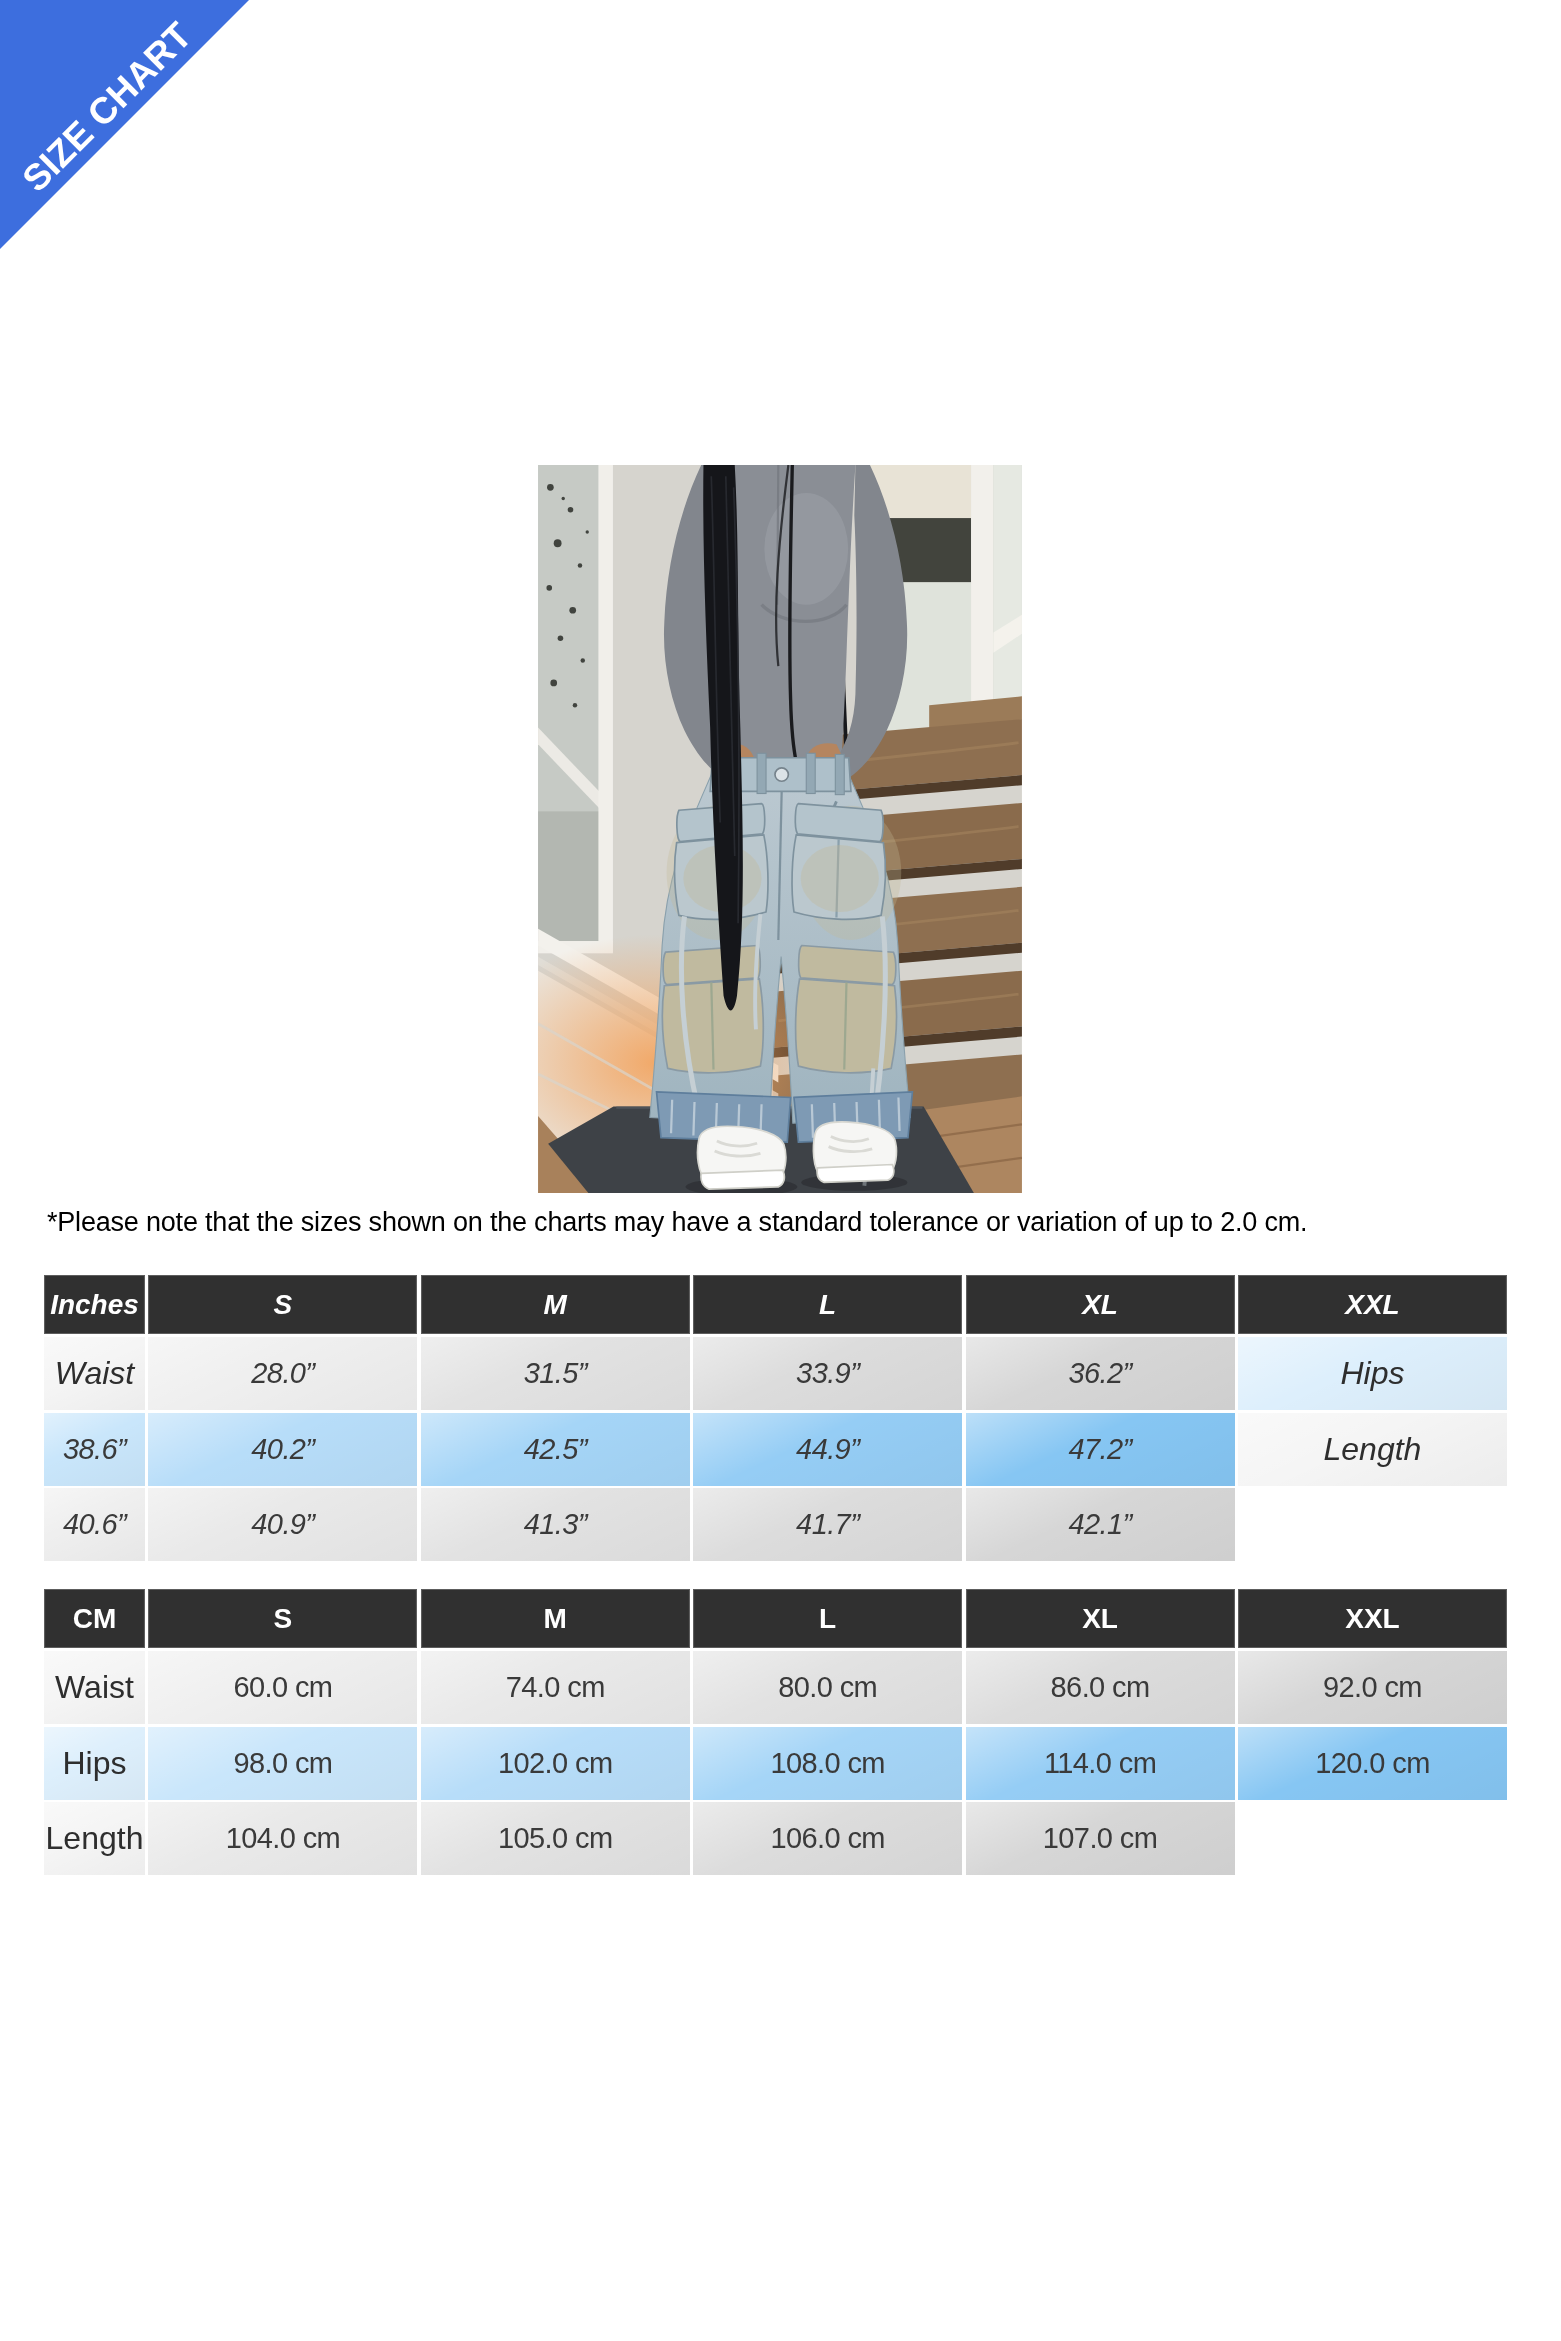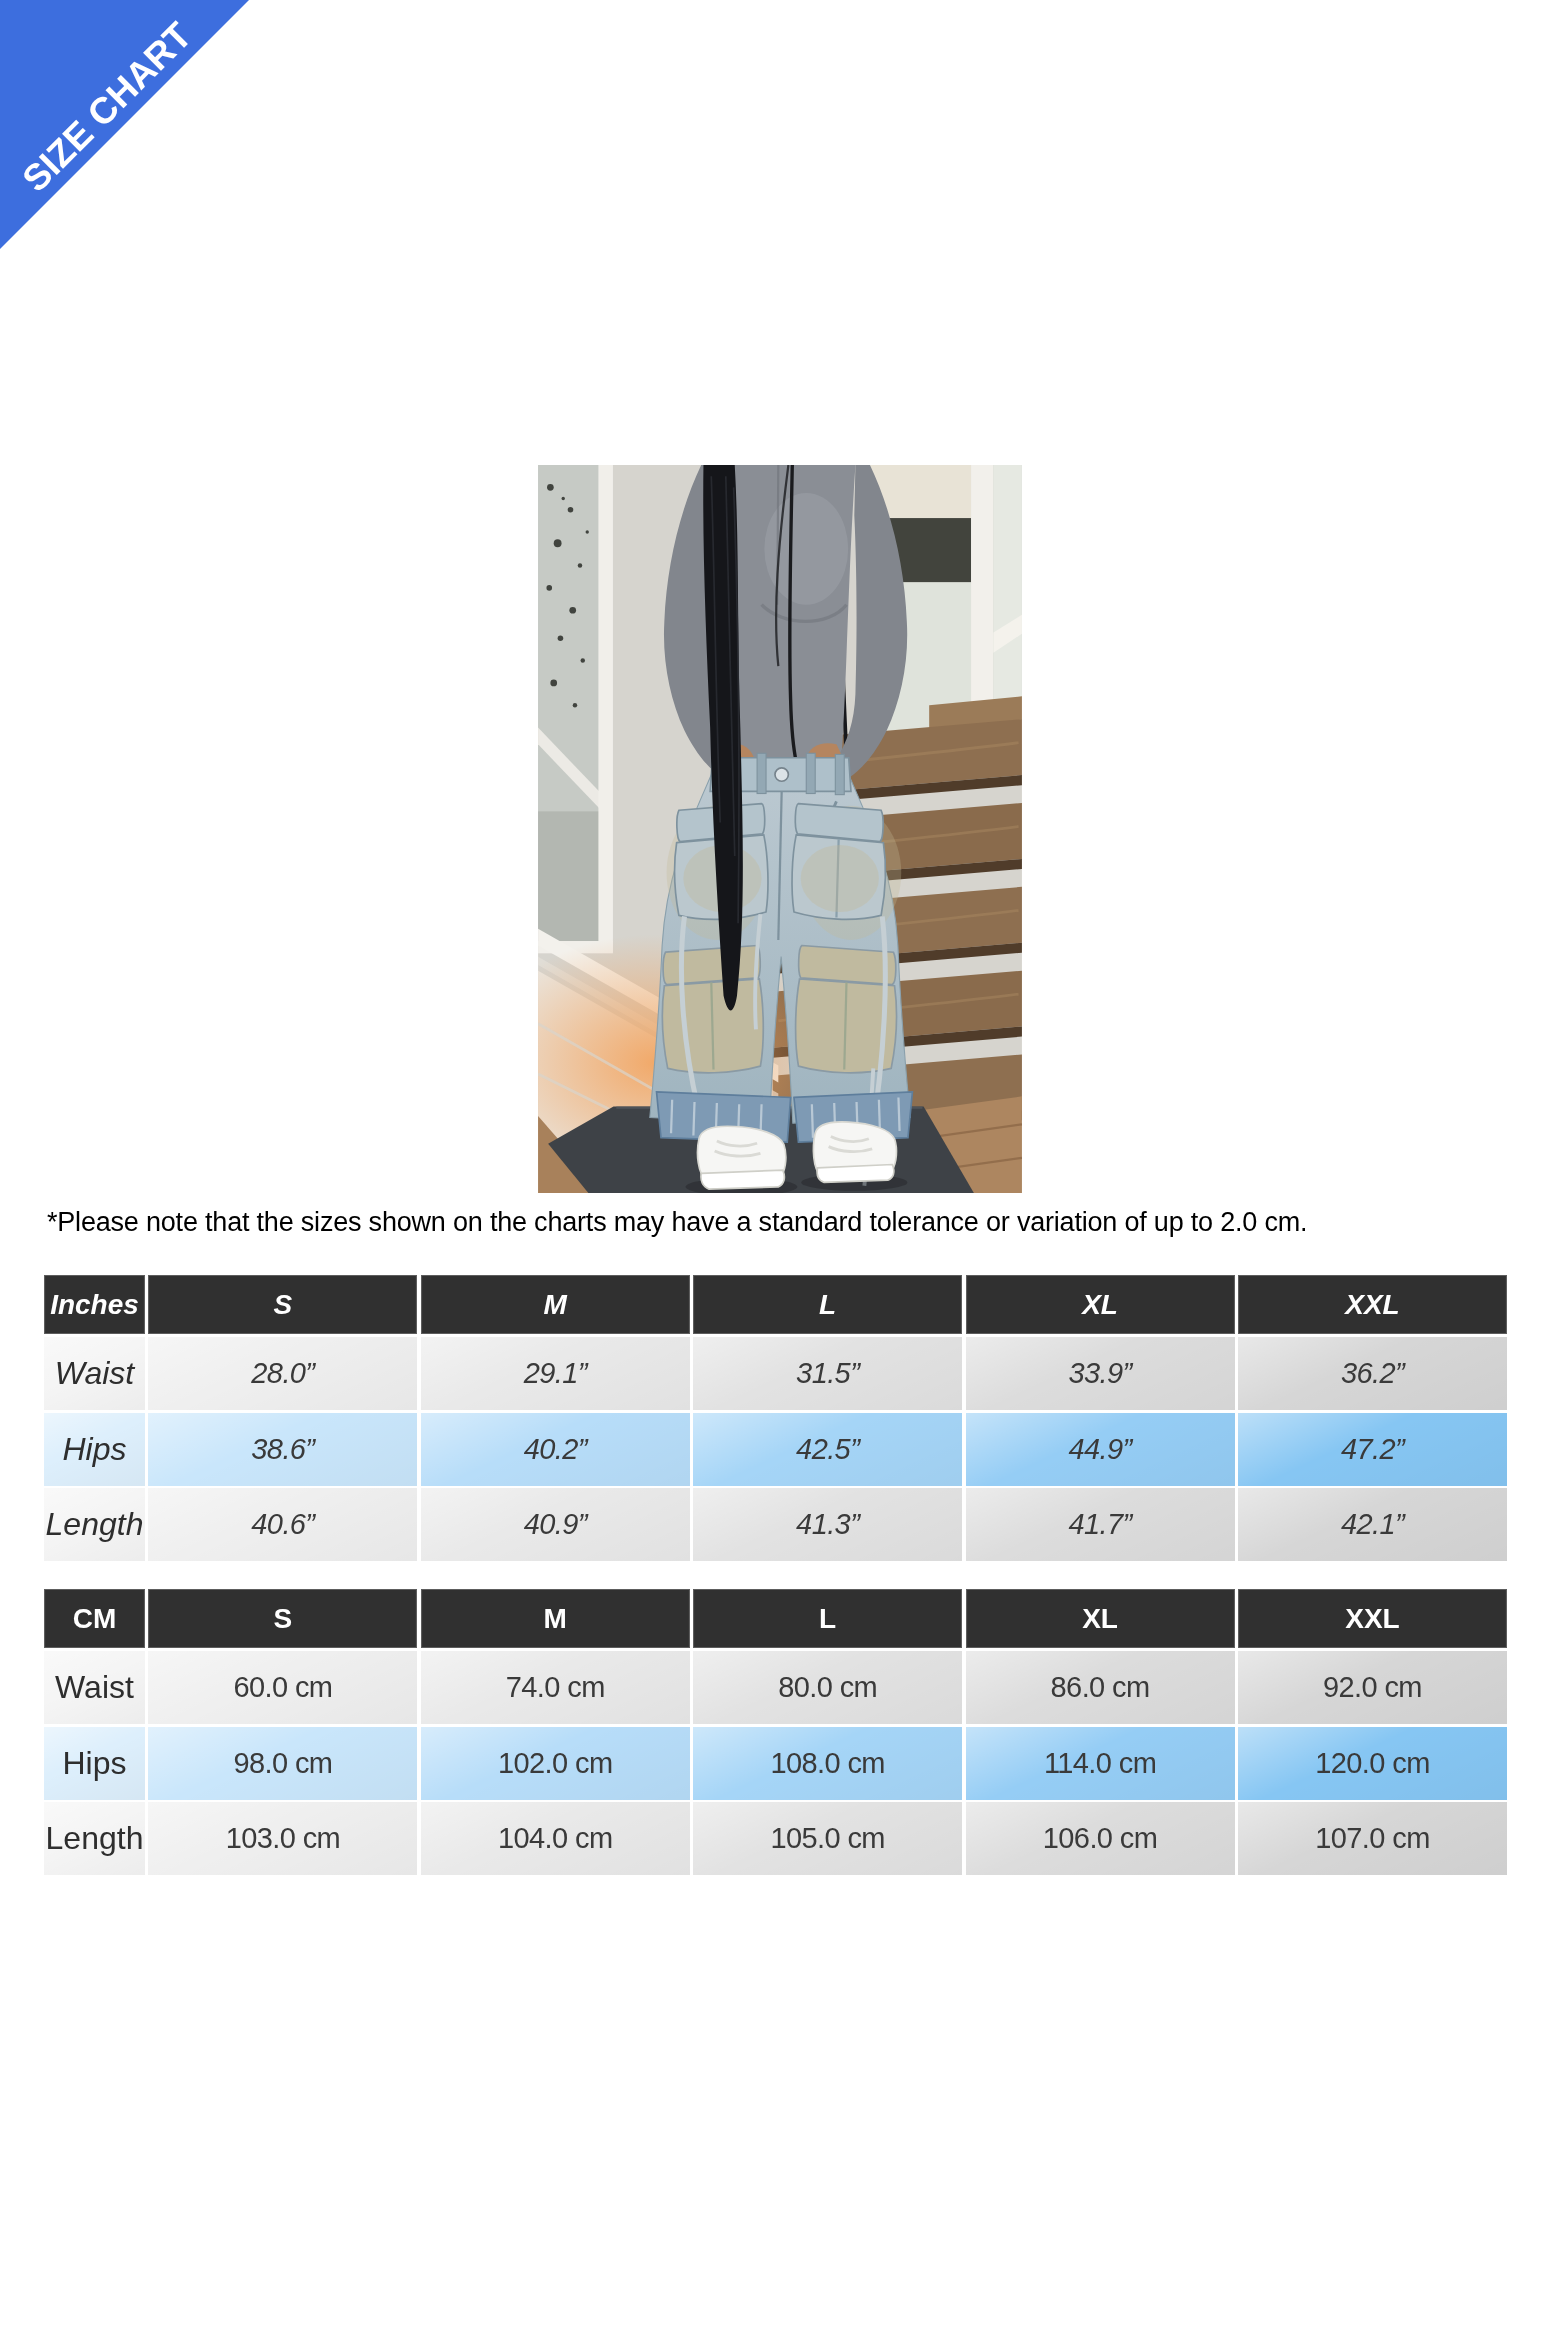--- a/index.html
+++ b/index.html
@@ -245,21 +245,20 @@
   <div class="size-table" id="tbl-inches">
     <div class="cell th">Inches</div>
     <div class="cell th">S</div>
     <div class="cell th">M</div>
     <div class="cell th">L</div>
     <div class="cell th">XL</div>
     <div class="cell th">XXL</div>
 
     <div class="cell lbl c0">Waist</div>
     <div class="cell val c1">28.0”</div>
-    <div class="cell val c2">29.1”</div>
     <div class="cell val c3">31.5”</div>
     <div class="cell val c4">33.9”</div>
     <div class="cell val c5">36.2”</div>
 
     <div class="cell lbl b0">Hips</div>
     <div class="cell val b1">38.6”</div>
     <div class="cell val b2">40.2”</div>
     <div class="cell val b3">42.5”</div>
     <div class="cell val b4">44.9”</div>
     <div class="cell val b5">47.2”</div>
@@ -288,21 +287,20 @@
     <div class="cell val c5">92.0 cm</div>
 
     <div class="cell lbl b0">Hips</div>
     <div class="cell val b1">98.0 cm</div>
     <div class="cell val b2">102.0 cm</div>
     <div class="cell val b3">108.0 cm</div>
     <div class="cell val b4">114.0 cm</div>
     <div class="cell val b5">120.0 cm</div>
 
     <div class="cell lbl c0">Length</div>
-    <div class="cell val c1">103.0 cm</div>
     <div class="cell val c2">104.0 cm</div>
     <div class="cell val c3">105.0 cm</div>
     <div class="cell val c4">106.0 cm</div>
     <div class="cell val c5">107.0 cm</div>
   </div>
 
 </div>
 
 
 </body></html>

